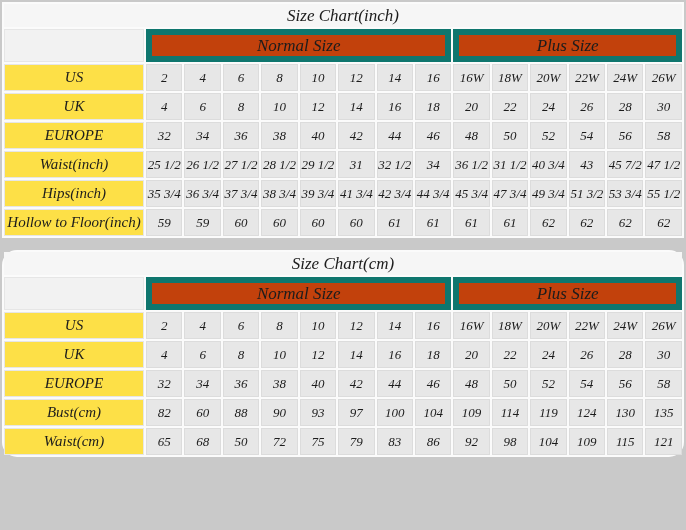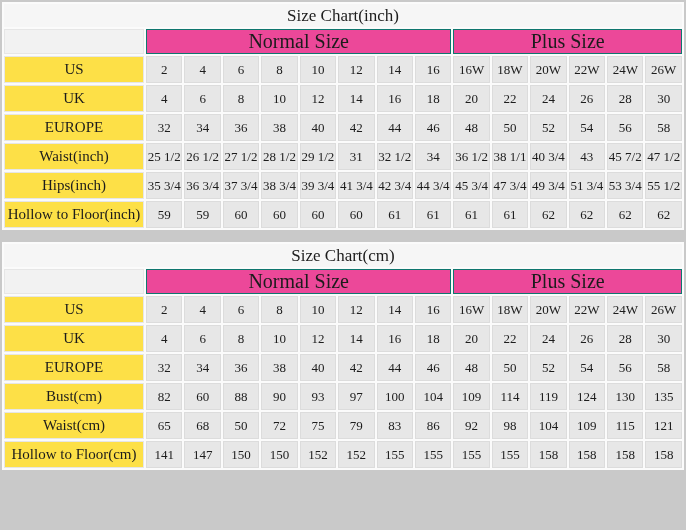--- a/index.html
+++ b/index.html
@@ -10,41 +10,42 @@
     color:#1c1c1c;
     overflow:hidden;
   }
   .chart-table{
     width:682px;
     margin:0 auto;
     border-collapse:separate;
     border-spacing:2px;
     table-layout:fixed;
     background:#fbfbfb;
+    font-style:italic;
   }
   .chart-table.first{margin-top:2px;}
-  .chart-table.second{margin-top:12px;}
+  .chart-table.second{margin-top:12px;border-radius:15px;}
   col.c-label{width:140px;}
   td{
     text-align:center;
     vertical-align:middle;
     white-space:nowrap;
     overflow:hidden;
     padding:0;
   }
   td.title{
     background:#f6f6f6;
     font-size:17px;
     height:23px;
   }
   td.ghead{
-    background:#ec4899;
-    font-size:20px;
+    background:#c2410c;
+    font-size:17px;
     height:21px;
-    border:1px solid #0f766e;
+    border:6px solid #0f766e;
   }
   td.corner{
     background:#f2f2f2;
     border:1px solid #e6e6e6;
   }
   td.rlabel{
     background:#fde047;
     font-size:15px;
     height:25px;
     border:1px solid #e6e6e6;
@@ -133,40 +134,40 @@
           <td class="rlabel">Waist(inch)</td>
           <td class="val">25 1/2</td>
           <td class="val">26 1/2</td>
           <td class="val">27 1/2</td>
           <td class="val">28 1/2</td>
           <td class="val">29 1/2</td>
           <td class="val">31</td>
           <td class="val">32 1/2</td>
           <td class="val">34</td>
           <td class="val">36 1/2</td>
-          <td class="val">38 1/1</td>
+          <td class="val">31 1/2</td>
           <td class="val">40 3/4</td>
           <td class="val">43</td>
           <td class="val">45 7/2</td>
           <td class="val">47 1/2</td>
         </tr>
         <tr>
           <td class="rlabel">Hips(inch)</td>
           <td class="val">35 3/4</td>
           <td class="val">36 3/4</td>
           <td class="val">37 3/4</td>
           <td class="val">38 3/4</td>
           <td class="val">39 3/4</td>
           <td class="val">41 3/4</td>
           <td class="val">42 3/4</td>
           <td class="val">44 3/4</td>
           <td class="val">45 3/4</td>
           <td class="val">47 3/4</td>
           <td class="val">49 3/4</td>
-          <td class="val">51 3/4</td>
+          <td class="val">51 3/2</td>
           <td class="val">53 3/4</td>
           <td class="val">55 1/2</td>
         </tr>
         <tr>
           <td class="rlabel">Hollow to Floor(inch)</td>
           <td class="val">59</td>
           <td class="val">59</td>
           <td class="val">60</td>
           <td class="val">60</td>
           <td class="val">60</td>
@@ -277,33 +278,16 @@
           <td class="val">79</td>
           <td class="val">83</td>
           <td class="val">86</td>
           <td class="val">92</td>
           <td class="val">98</td>
           <td class="val">104</td>
           <td class="val">109</td>
           <td class="val">115</td>
           <td class="val">121</td>
         </tr>
-        <tr>
-          <td class="rlabel">Hollow to Floor(cm)</td>
-          <td class="val">141</td>
-          <td class="val">147</td>
-          <td class="val">150</td>
-          <td class="val">150</td>
-          <td class="val">152</td>
-          <td class="val">152</td>
-          <td class="val">155</td>
-          <td class="val">155</td>
-          <td class="val">155</td>
-          <td class="val">155</td>
-          <td class="val">158</td>
-          <td class="val">158</td>
-          <td class="val">158</td>
-          <td class="val">158</td>
-        </tr>
       </tbody>
   </table>
 
 </div>
 
 </body></html>

